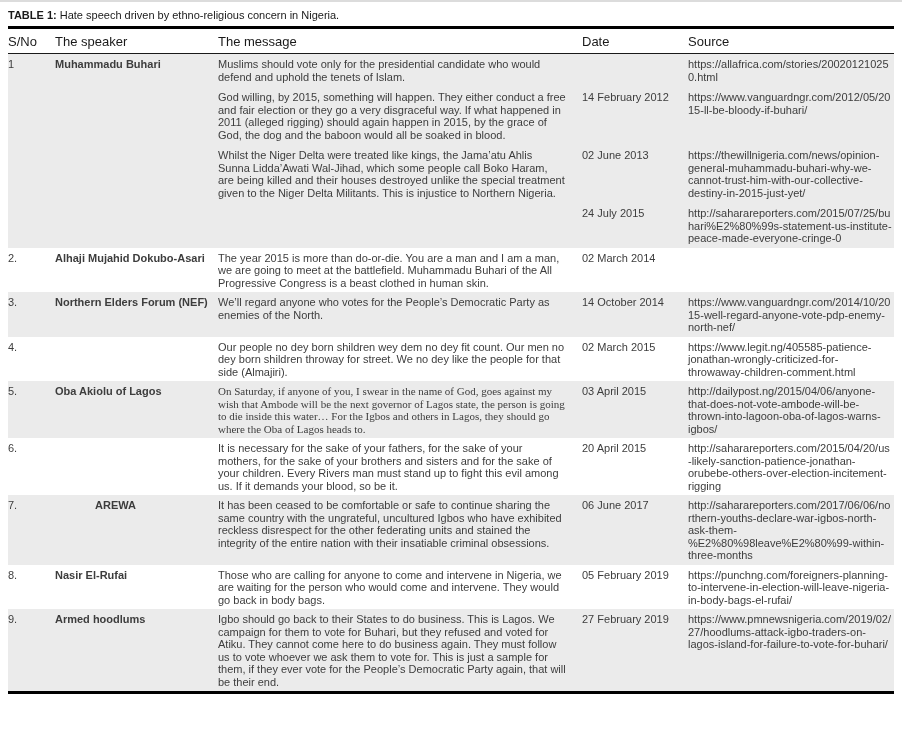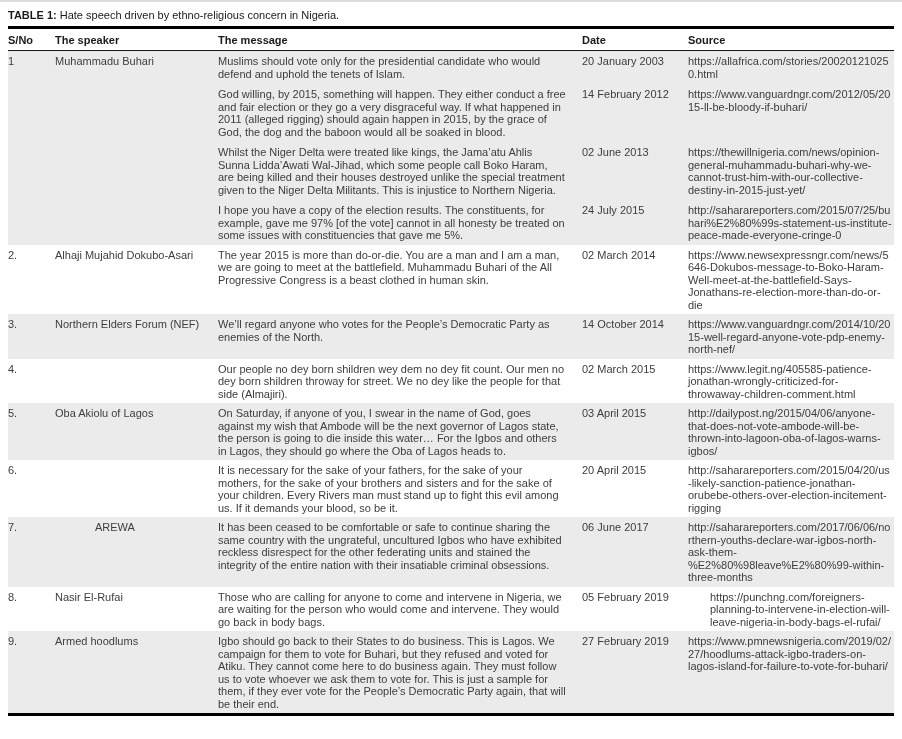--- a/index.html
+++ b/index.html
@@ -12,27 +12,27 @@
     overflow:hidden;
   }
   .table-title { font-size:11px; line-height:14px; color:#1a1a1a; padding:2px 0 4px 0; }
   .table-title .bold { font-weight:bold; }
   .rule-thick { height:3px; background:#000000; }
   .rule-thin  { height:1px; background:#1a1a1a; }
   .grid-cols {
     display:grid;
     grid-template-columns:47px 163px 364px 106px 1fr;
   }
-  .thead { padding:5px 0 4px 0; font-size:11px; font-weight:bold; color:#1a1a1a; }
+  .thead { padding:5px 0 4px 0; font-size:13px; font-weight:normal; color:#1a1a1a; }
   .thead .hcell { padding-right:6px; }
   .trow { padding:4px 0 3px 0; }
   .trow.shaded { background:#ebebeb; }
   .cell { font-size:11px; line-height:12.5px; color:#3d3d3d; }
   .sno     { grid-column:1; padding-right:6px; }
-  .speaker { grid-column:2; padding-right:10px; }
+  .speaker { grid-column:2; padding-right:10px;font-weight:bold; }
   .message { padding-right:16px; }
   .date    { padding-right:6px; }
   .source  { overflow-wrap:anywhere; word-break:break-word; padding-right:2px; }
   .cell.gap { padding-bottom:8px; }
   .rule-bottom { margin-top:0px; }
 </style>
 </head>
 <body>
 
 <div class="page">
@@ -51,56 +51,53 @@
     <div class="hcell">Source</div>
   </div>
 
   <div class="rule-thin"></div>
 
   <div id="tbody">
       <div class="trow grid-cols shaded">
         <div class="cell sno" style="grid-row: 1 / span 4;">1</div>
         <div class="cell speaker" style="grid-row: 1 / span 4;">Muhammadu Buhari</div>
         <div class="cell message gap" style="grid-area: 1 / 3;">Muslims should vote only for the presidential candidate who would defend and uphold the tenets of Islam.</div>
-        <div class="cell date gap" style="grid-area: 1 / 4;">20 January 2003</div>
         <div class="cell source gap" style="grid-area: 1 / 5;">https://allafrica.com/stories/200201210250.html</div>
         <div class="cell message gap" style="grid-area: 2 / 3;">God willing, by 2015, something will happen. They either conduct a free and fair election or they go a very disgraceful way. If what happened in 2011 (alleged rigging) should again happen in 2015, by the grace of God, the dog and the baboon would all be soaked in blood.</div>
         <div class="cell date gap" style="grid-area: 2 / 4;">14 February 2012</div>
         <div class="cell source gap" style="grid-area: 2 / 5;">https://www.vanguardngr.com/2012/05/2015-ll-be-bloody-if-buhari/</div>
         <div class="cell message gap" style="grid-area: 3 / 3;">Whilst the Niger Delta were treated like kings, the Jama’atu Ahlis Sunna Lidda’Awati Wal-Jihad, which some people call Boko Haram, are being killed and their houses destroyed unlike the special treatment given to the Niger Delta Militants. This is injustice to Northern Nigeria.</div>
         <div class="cell date gap" style="grid-area: 3 / 4;">02 June 2013</div>
         <div class="cell source gap" style="grid-area: 3 / 5;">https://thewillnigeria.com/news/opinion-general-muhammadu-buhari-why-we-cannot-trust-him-with-our-collective-destiny-in-2015-just-yet/</div>
-        <div class="cell message" style="grid-area: 4 / 3;">I hope you have a copy of the election results. The constituents, for example, gave me 97% [of the vote] cannot in all honesty be treated on some issues with constituencies that gave me 5%.</div>
         <div class="cell date" style="grid-area: 4 / 4;">24 July 2015</div>
         <div class="cell source" style="grid-area: 4 / 5;">http://saharareporters.com/2015/07/25/buhari%E2%80%99s-statement-us-institute-peace-made-everyone-cringe-0</div>
       </div>
       <div class="trow grid-cols">
         <div class="cell sno" style="grid-row: 1 / span 1;">2.</div>
         <div class="cell speaker" style="grid-row: 1 / span 1;">Alhaji Mujahid Dokubo-Asari</div>
         <div class="cell message" style="grid-area: 1 / 3;">The year 2015 is more than do-or-die. You are a man and I am a man, we are going to meet at the battlefield. Muhammadu Buhari of the All Progressive Congress is a beast clothed in human skin.</div>
         <div class="cell date" style="grid-area: 1 / 4;">02 March 2014</div>
-        <div class="cell source" style="grid-area: 1 / 5;">https://www.newsexpressngr.com/news/5646-Dokubos-message-to-Boko-Haram-Well-meet-at-the-battlefield-Says-Jonathans-re-election-more-than-do-or-die</div>
       </div>
       <div class="trow grid-cols shaded">
         <div class="cell sno" style="grid-row: 1 / span 1;">3.</div>
         <div class="cell speaker" style="grid-row: 1 / span 1;">Northern Elders Forum (NEF)</div>
         <div class="cell message" style="grid-area: 1 / 3;">We’ll regard anyone who votes for the People’s Democratic Party as enemies of the North.</div>
         <div class="cell date" style="grid-area: 1 / 4;">14 October 2014</div>
         <div class="cell source" style="grid-area: 1 / 5;">https://www.vanguardngr.com/2014/10/2015-well-regard-anyone-vote-pdp-enemy-north-nef/</div>
       </div>
       <div class="trow grid-cols">
         <div class="cell sno" style="grid-row: 1 / span 1;">4.</div>
         <div class="cell message" style="grid-area: 1 / 3;">Our people no dey born shildren wey dem no dey fit count. Our men no dey born shildren throway for street. We no dey like the people for that side (Almajiri).</div>
         <div class="cell date" style="grid-area: 1 / 4;">02 March 2015</div>
         <div class="cell source" style="grid-area: 1 / 5;">https://www.legit.ng/405585-patience-jonathan-wrongly-criticized-for-throwaway-children-comment.html</div>
       </div>
       <div class="trow grid-cols shaded">
         <div class="cell sno" style="grid-row: 1 / span 1;">5.</div>
         <div class="cell speaker" style="grid-row: 1 / span 1;">Oba Akiolu of Lagos</div>
-        <div class="cell message" style="grid-area: 1 / 3;">On Saturday, if anyone of you, I swear in the name of God, goes against my wish that Ambode will be the next governor of Lagos state, the person is going to die inside this water… For the Igbos and others in Lagos, they should go where the Oba of Lagos heads to.</div>
+        <div class="cell message" style="grid-area: 1 / 3; font-family: Liberation Serif, serif;">On Saturday, if anyone of you, I swear in the name of God, goes against my wish that Ambode will be the next governor of Lagos state, the person is going to die inside this water… For the Igbos and others in Lagos, they should go where the Oba of Lagos heads to.</div>
         <div class="cell date" style="grid-area: 1 / 4;">03 April 2015</div>
         <div class="cell source" style="grid-area: 1 / 5;">http://dailypost.ng/2015/04/06/anyone-that-does-not-vote-ambode-will-be-thrown-into-lagoon-oba-of-lagos-warns-igbos/</div>
       </div>
       <div class="trow grid-cols">
         <div class="cell sno" style="grid-row: 1 / span 1;">6.</div>
         <div class="cell message" style="grid-area: 1 / 3;">It is necessary for the sake of your fathers, for the sake of your mothers, for the sake of your brothers and sisters and for the sake of your children. Every Rivers man must stand up to fight this evil among us. If it demands your blood, so be it.</div>
         <div class="cell date" style="grid-area: 1 / 4;">20 April 2015</div>
         <div class="cell source" style="grid-area: 1 / 5;">http://saharareporters.com/2015/04/20/us-likely-sanction-patience-jonathan-orubebe-others-over-election-incitement-rigging</div>
       </div>
       <div class="trow grid-cols shaded">
@@ -108,21 +105,21 @@
         <div class="cell speaker" style="grid-row: 1 / span 1; margin-left: 40px;">AREWA</div>
         <div class="cell message" style="grid-area: 1 / 3;">It has been ceased to be comfortable or safe to continue sharing the same country with the ungrateful, uncultured Igbos who have exhibited reckless disrespect for the other federating units and stained the integrity of the entire nation with their insatiable criminal obsessions.</div>
         <div class="cell date" style="grid-area: 1 / 4;">06 June 2017</div>
         <div class="cell source" style="grid-area: 1 / 5;">http://saharareporters.com/2017/06/06/northern-youths-declare-war-igbos-north-ask-them-%E2%80%98leave%E2%80%99-within-three-months</div>
       </div>
       <div class="trow grid-cols">
         <div class="cell sno" style="grid-row: 1 / span 1;">8.</div>
         <div class="cell speaker" style="grid-row: 1 / span 1;">Nasir El-Rufai</div>
         <div class="cell message" style="grid-area: 1 / 3;">Those who are calling for anyone to come and intervene in Nigeria, we are waiting for the person who would come and intervene. They would go back in body bags.</div>
         <div class="cell date" style="grid-area: 1 / 4;">05 February 2019</div>
-        <div class="cell source" style="grid-area: 1 / 5; margin-left: 22px;">https://punchng.com/foreigners-planning-to-intervene-in-election-will-leave-nigeria-in-body-bags-el-rufai/</div>
+        <div class="cell source" style="grid-area: 1 / 5;">https://punchng.com/foreigners-planning-to-intervene-in-election-will-leave-nigeria-in-body-bags-el-rufai/</div>
       </div>
       <div class="trow grid-cols shaded">
         <div class="cell sno" style="grid-row: 1 / span 1;">9.</div>
         <div class="cell speaker" style="grid-row: 1 / span 1;">Armed hoodlums</div>
         <div class="cell message" style="grid-area: 1 / 3;">Igbo should go back to their States to do business. This is Lagos. We campaign for them to vote for Buhari, but they refused and voted for Atiku. They cannot come here to do business again. They must follow us to vote whoever we ask them to vote for. This is just a sample for them, if they ever vote for the People’s Democratic Party again, that will be their end.</div>
         <div class="cell date" style="grid-area: 1 / 4;">27 February 2019</div>
         <div class="cell source" style="grid-area: 1 / 5;">https://www.pmnewsnigeria.com/2019/02/27/hoodlums-attack-igbo-traders-on-lagos-island-for-failure-to-vote-for-buhari/</div>
       </div>
     </div>
 

